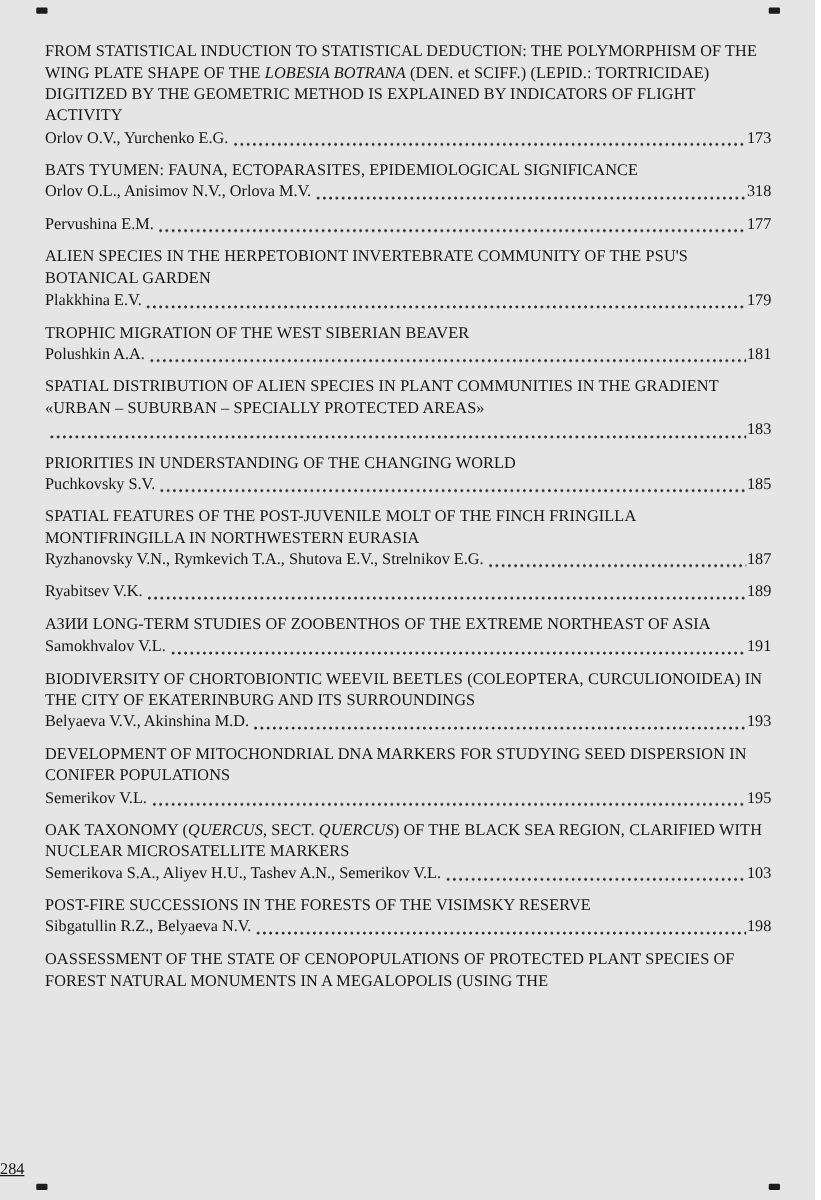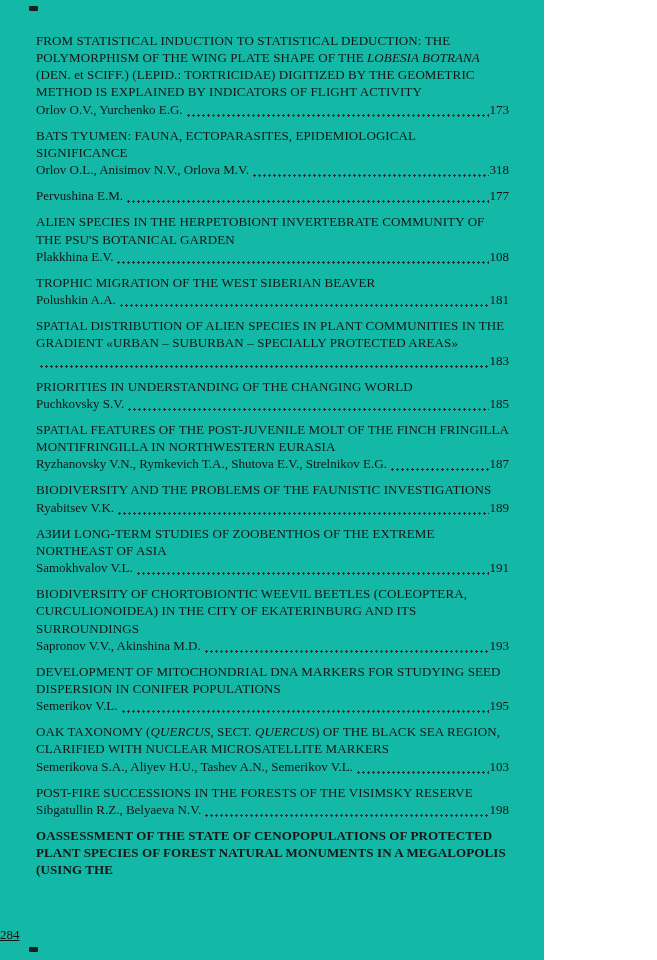--- a/index.html
+++ b/index.html
@@ -1,35 +1,35 @@
 <!DOCTYPE html>
 <html><head>
 <meta charset="utf-8">
 <style>
   * { margin: 0; padding: 0; box-sizing: border-box; }
   html, body { width: 657px; height: 960px; }
   body { background: #ffffff; }
 
   .page {
     position: relative;
-    width: 544px;
+    width: 652px;
     height: 960px;
-    background: #14b8a6;
+    background: #e5e5e5;
     padding: 32px 35px 0 36px;
     font-family: "Liberation Serif", "DejaVu Serif", serif;
     font-size: 13px;
     line-height: 1.32;
     color: #151515;
     overflow: hidden;
   }
 
   .toc { display: block; }
 
   .entry { margin-bottom: 9px; }
-  .entry:last-child { margin-bottom: 0; font-weight: bold; }
+  .entry:last-child { margin-bottom: 0; }
 
   .entry-title { letter-spacing: 0.1px; }
   .entry-title em { font-style: italic; }
 
   .author-row { display: flex; align-items: flex-end; }
   .authors { flex: 0 0 auto; white-space: nowrap; }
   .leader {
     flex: 1 1 auto;
     min-width: 8px;
     height: 11px;
@@ -95,21 +95,21 @@
       <span class="leader"></span>
       <span class="pageno">177</span>
     </div>
   </section>
 
   <section class="entry">
     <div class="entry-title"><span>ALIEN SPECIES IN THE HERPETOBIONT INVERTEBRATE COMMUNITY OF THE PSU'S BOTANICAL GARDEN</span></div>
     <div class="author-row">
       <span class="authors">Plakkhina E.V.</span>
       <span class="leader"></span>
-      <span class="pageno">108</span>
+      <span class="pageno">179</span>
     </div>
   </section>
 
   <section class="entry">
     <div class="entry-title"><span>TROPHIC MIGRATION OF THE WEST SIBERIAN BEAVER</span></div>
     <div class="author-row">
       <span class="authors">Polushkin A.A.</span>
       <span class="leader"></span>
       <span class="pageno">181</span>
     </div>
@@ -135,41 +135,40 @@
   <section class="entry">
     <div class="entry-title"><span>SPATIAL FEATURES OF THE POST-JUVENILE MOLT OF THE FINCH FRINGILLA MONTIFRINGILLA IN NORTHWESTERN EURASIA</span></div>
     <div class="author-row">
       <span class="authors">Ryzhanovsky V.N., Rymkevich T.A., Shutova E.V., Strelnikov E.G.</span>
       <span class="leader"></span>
       <span class="pageno">187</span>
     </div>
   </section>
 
   <section class="entry">
-    <div class="entry-title"><span>BIODIVERSITY AND THE PROBLEMS OF THE FAUNISTIC INVESTIGATIONS</span></div>
     <div class="author-row">
       <span class="authors">Ryabitsev V.K.</span>
       <span class="leader"></span>
       <span class="pageno">189</span>
     </div>
   </section>
 
   <section class="entry">
     <div class="entry-title"><span>АЗИИ LONG-TERM STUDIES OF ZOOBENTHOS OF THE EXTREME NORTHEAST OF ASIA</span></div>
     <div class="author-row">
       <span class="authors">Samokhvalov V.L.</span>
       <span class="leader"></span>
       <span class="pageno">191</span>
     </div>
   </section>
 
   <section class="entry">
     <div class="entry-title"><span>BIODIVERSITY OF CHORTOBIONTIC WEEVIL BEETLES (COLEOPTERA, CURCULIONOIDEA) IN THE CITY OF EKATERINBURG AND ITS SURROUNDINGS</span></div>
     <div class="author-row">
-      <span class="authors">Sapronov V.V., Akinshina M.D.</span>
+      <span class="authors">Belyaeva V.V., Akinshina M.D.</span>
       <span class="leader"></span>
       <span class="pageno">193</span>
     </div>
   </section>
 
   <section class="entry">
     <div class="entry-title"><span>DEVELOPMENT OF MITOCHONDRIAL DNA MARKERS FOR STUDYING SEED DISPERSION IN CONIFER POPULATIONS</span></div>
     <div class="author-row">
       <span class="authors">Semerikov V.L.</span>
       <span class="leader"></span>

